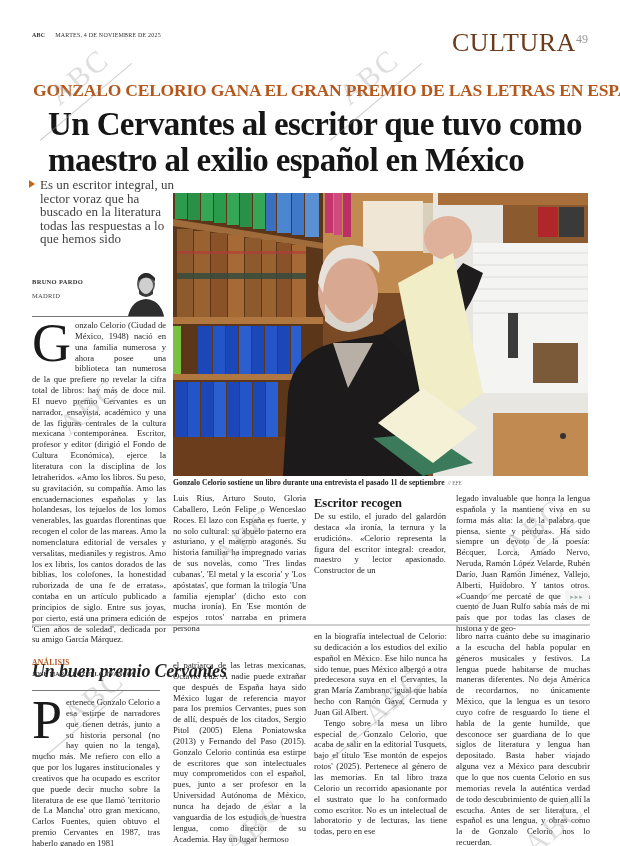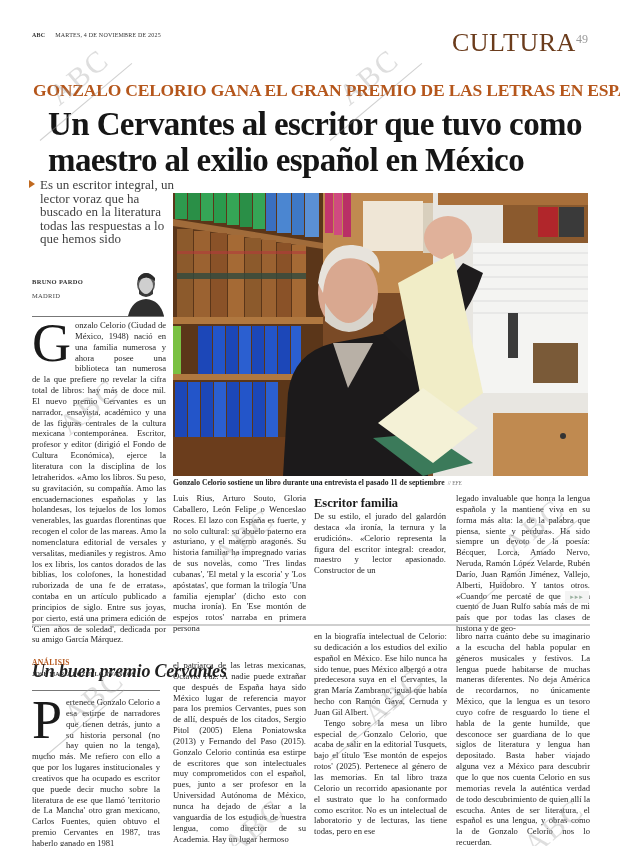--- a/index.html
+++ b/index.html
@@ -175,21 +175,21 @@
   <p>
     <span class="dropcap">G</span><span>onzalo Celorio (Ciudad de México, 1948) nació en una familia numerosa y ahora posee una biblioteca tan numerosa de la que prefiere no revelar la cifra total de libros: hay más de doce mil. El nuevo premio Cervantes es un narrador, ensayista, académico y una de las figuras centrales de la cultura mexicana contemporánea. Escritor, profesor y editor (dirigió el Fondo de Cultura Económica), ejerce la literatura con la disciplina de los letraheridos. «Amo los libros. Su peso, su gravitación, su compañía. Amo las encuadernaciones españolas y las holandesas, los tejuelos de los lomos venerables, las guardas florentinas que recogen el color de las mareas. Amo la nomenclatura editorial de versales y versalitas, medianiles y registros. Amo los ex libris, los cantos dorados de las biblias, los colofones, la honestidad ruborizada de una fe de erratas», contaba en un artículo publicado a principios de siglo. Entre sus joyas, por cierto, está una primera edición de 'Cien años de soledad', dedicada por su amigo García Márquez.</span>
   </p>
 </div>
 
 <div class="col" style="left:173px; top:493px; width:133px;">
   <p>Luis Rius, Arturo Souto, Gloria Caballero, León Felipe o Wenceslao Roces. El lazo con España es fuerte, y no solo cultural: su abuelo paterno era asturiano, y el materno aragonés. Su historia familiar ha impregnado varias de sus novelas, como 'Tres lindas cubanas', 'El metal y la escoria' y 'Los apóstatas', que forman la trilogía 'Una familia ejemplar' (dicho esto con mucha ironía). En 'Ese montón de espejos rotos' narraba en primera persona</p>
 </div>
 
 <div class="col" style="left:314px; top:493px; width:132px;">
-  <h3 class="subhead">Escritor familia</h3>
+  <h3 class="subhead">Escritor recogen</h3>
   <p>De su estilo, el jurado del galardón destaca «la ironía, la ternura y la erudición». «Celorio representa la figura del escritor integral: creador, maestro y lector apasionado. Constructor de un</p>
 </div>
 
 <div class="col" style="left:456px; top:493px; width:134px;">
   <p>legado invaluable que honra la lengua española y la mantiene viva en su forma más alta: la de la palabra que piensa, siente y perdura». Ha sido siempre un devoto de la poesía: Bécquer, Lorca, Amado Nervo, Neruda, Ramón López Velarde, Rubén Darío, Juan Ramón Jiménez, Vallejo, Alberti, Huidobro. Y tantos otros. «Cuando me percaté de que por un cuento de Juan Rulfo sabía más de mi país que por todas las clases de historia y de geo-</p>
 </div>
 <div class="more-arrows">▸▸▸</div>
 
 <div class="divider"></div>
 <h2 class="analysis-title">Un buen premio Cervantes</h2>

